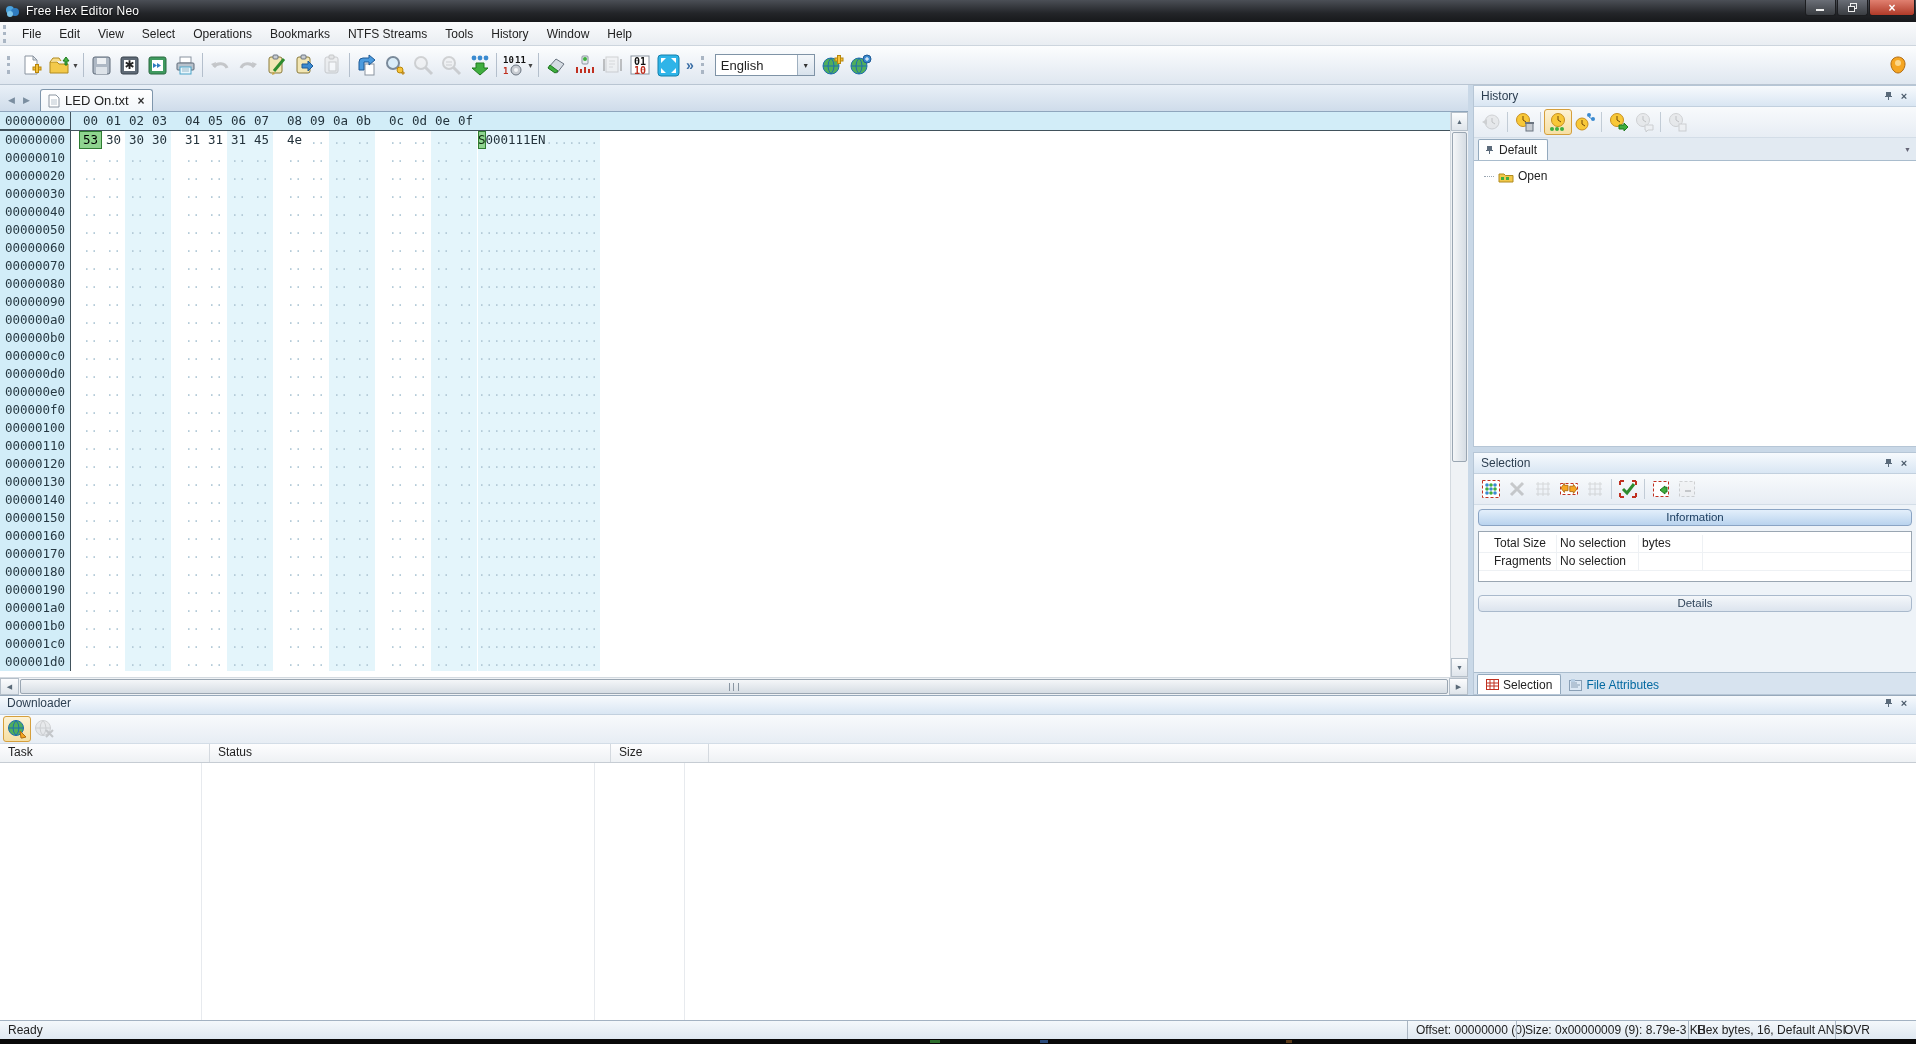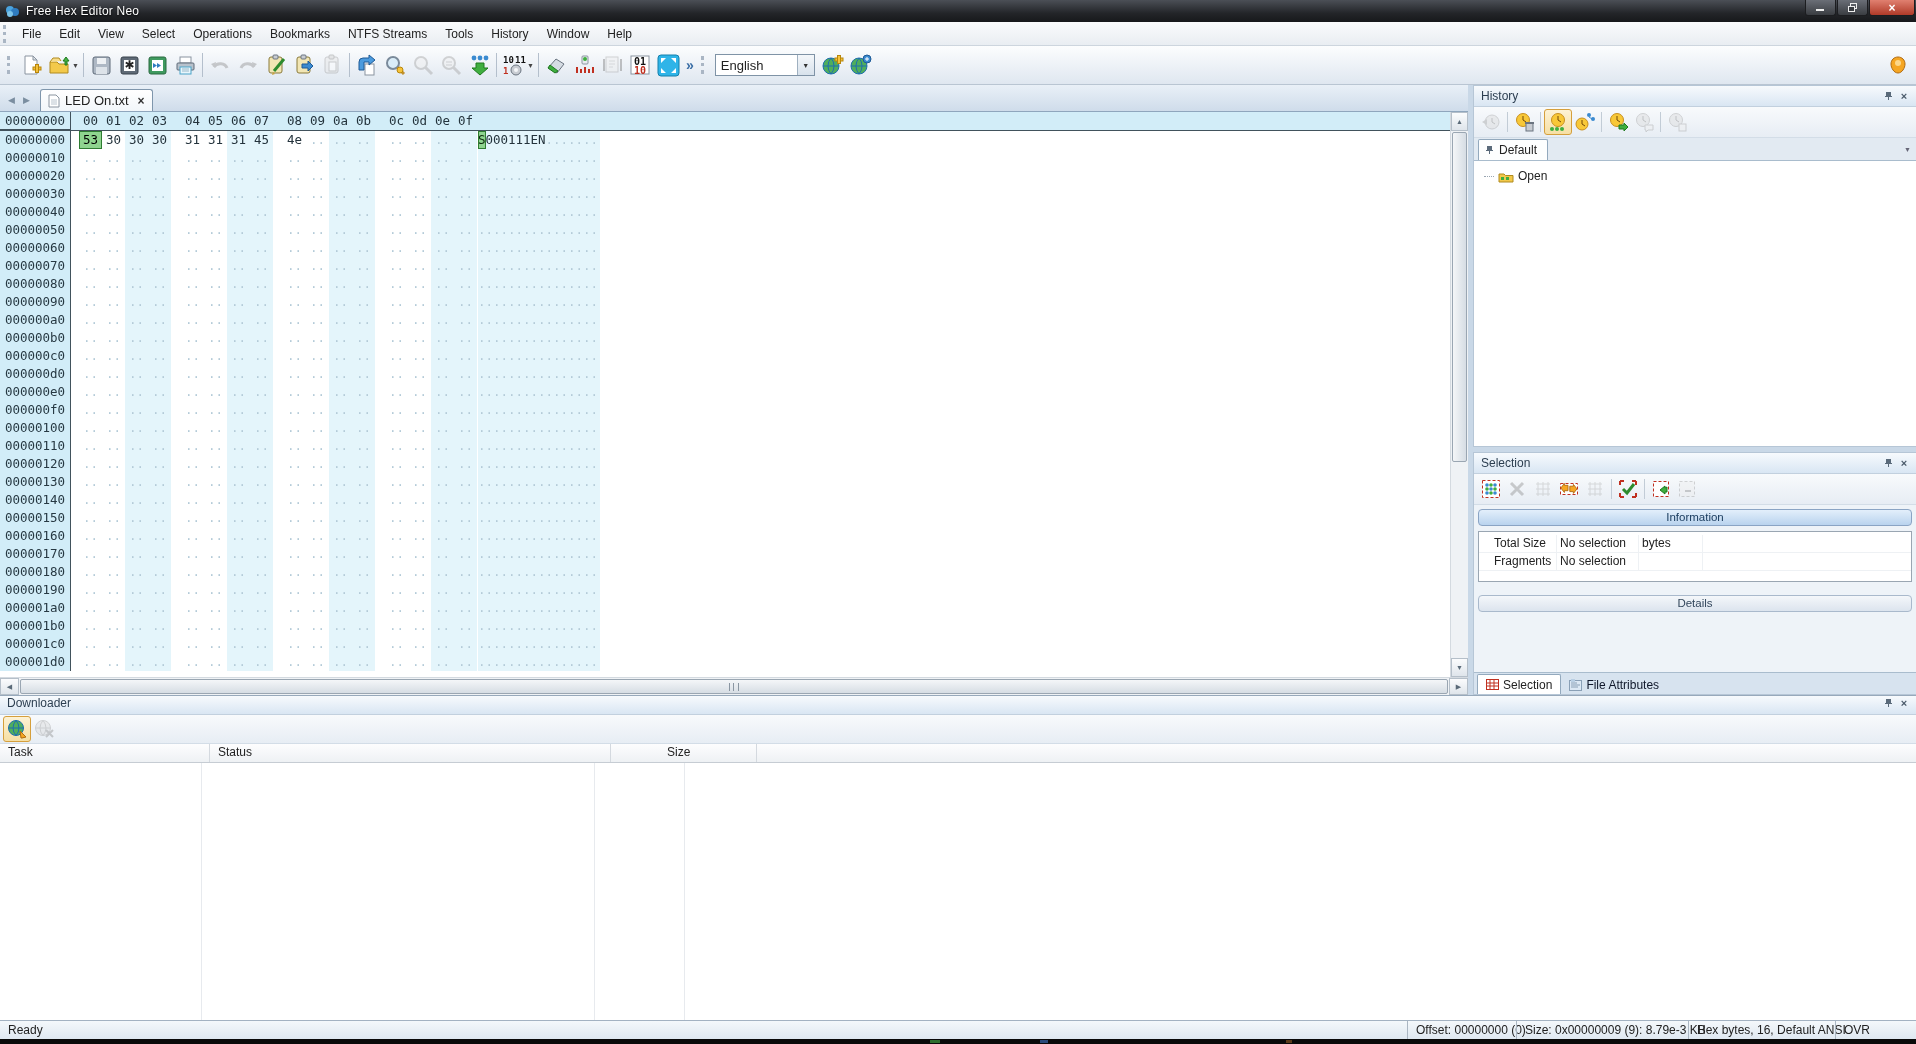--- a/index.html
+++ b/index.html
@@ -114,33 +114,33 @@
            font-size:11.5px;color:#17395c;background:linear-gradient(#e3effb,#b9d3ee);}
   .secthdr.details{background:linear-gradient(#f4f7fa,#dce4ee);border-color:#a9b9cc;color:#33475c;margin-top:13px;}
   .infobox{margin-top:5px;background:#fff;border:1px solid #9aa6b2;height:46px;padding:3px 0 0 0;}
   .inforow{display:flex;height:17px;line-height:17px;border-bottom:1px solid #eef1f4;}
   .infocell{padding-left:3px;border-right:1px solid #eef1f4;}
   .infocell.c0{width:62px;margin-left:12px;}
   .infocell.c1{width:78px;}
   .infocell.c2{width:60px;}
   .selfill{flex:1;}
   .seltabs{height:21px;flex:0 0 21px;display:flex;align-items:flex-end;background:#d7e3ef;border-top:1px solid #a9bccd;padding-left:3px;}
-  .seltab{height:19px;display:flex;align-items:center;gap:4px;padding:0 8px;font-size:12px;color:#0f172a;}
+  .seltab{height:19px;display:flex;align-items:center;gap:4px;padding:0 8px;font-size:12px;color:#0369a1;}
   .seltab.active{background:#fff;border:1px solid #93a9bd;border-bottom:none;border-radius:2px 2px 0 0;color:#222;}
 
   
   .downloader{flex:0 0 324px;display:flex;flex-direction:column;border-top:1px solid #97a9bb;background:#fff;min-height:0;}
   .dl-title{height:18px;flex:0 0 18px;background:linear-gradient(#f7fafd,#d9e6f3);border-bottom:1px solid #c2d0de;
             display:flex;align-items:flex-start;padding:0 4px 0 7px;color:#2c3e50;}
   .dl-title .pt{flex:1;}
   .dl-tools{height:28px;flex:0 0 28px;display:flex;align-items:center;background:linear-gradient(#f8fafc,#e7edf4);
             border-bottom:1px solid #d3dde7;padding:0 3px;}
   .dl-headrow{height:18px;flex:0 0 18px;display:flex;background:linear-gradient(#fdfdfe,#eef1f4);border-bottom:1px solid #c6ccd3;}
   .dlh{padding-left:8px;line-height:17px;border-right:1px solid #d4d9df;color:#222;}
-  .dlh.c0{width:201px;}.dlh.c1{width:392px;}.dlh.c2{width:89px;margin-left:48px;}.dlh.cf{flex:1;border-right:none;}
+  .dlh.c0{width:201px;}.dlh.c1{width:392px;}.dlh.c2{width:89px;}.dlh.cf{flex:1;border-right:none;}
   .dl-body{flex:1;position:relative;background:#fff;}
   .dl-line{position:absolute;top:0;bottom:0;width:1px;background:#e7eaee;}
 
   
   .statusbar{height:18px;flex:0 0 18px;background:linear-gradient(#f4f8fb,#dfe8f1);border-top:1px solid #a3b2c2;
              display:flex;align-items:center;font-size:12px;color:#222;}
   .sb-ready{padding-left:8px;flex:1;}
   .sbseg{border-left:1px solid #aab6c2;height:100%;display:flex;align-items:center;padding:0 8px;white-space:nowrap;}
   .sbseg.offset{width:92px;}.sbseg.size{width:155px;}.sbseg.fmt{width:130px;}.sbseg.ovr{width:64px;}
 

